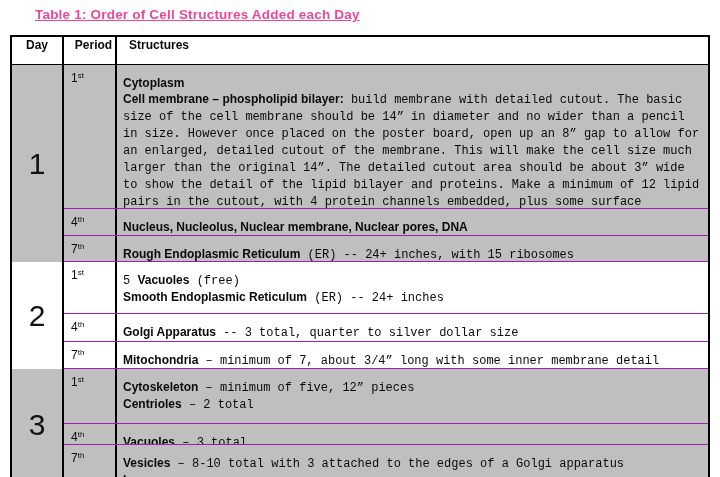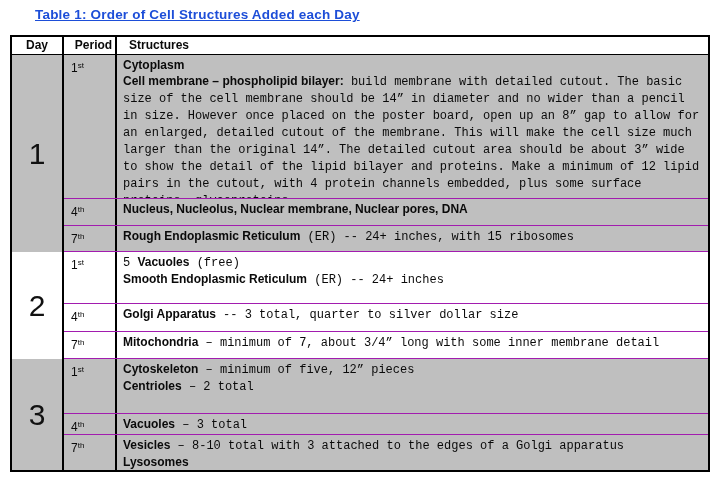--- a/index.html
+++ b/index.html
@@ -9,32 +9,32 @@
     color: #0a0a0a;
   }
   .page { width: 720px; height: 477px; position: relative; }
   .doc-title {
     position: absolute;
     left: 35px; top: 7px;
     font-size: 13.5px;
     font-weight: bold;
     text-decoration: underline;
     letter-spacing: 0.2px;
-    color: #1d4ed8;
+    color: #ec4899;
   }
   .cell-table {
     position: absolute;
     left: 10px; top: 35px;
     width: 700px;
     border: 2px solid #000000;
     background: #ffffff;
   }
   .header-row {
     display: flex;
-    height: 18px;
+    height: 28px;
     border-bottom: 1px solid #000000;
     font-weight: bold;
     font-size: 12px;
     line-height: 16px;
     background: #ffffff;
   }
   .hcell { overflow: hidden; }
   .hcell.h-day {
     width: 52px;
     border-right: 2px solid #000000;
@@ -79,21 +79,21 @@
     line-height: 15px;
     white-space: nowrap;
   }
   .period-cell sup {
     font-size: 8px;
     vertical-align: 4px;
     letter-spacing: 0;
   }
   .structures-cell {
     flex: 1;
-    padding: 2px 8px 0 6px;
+    padding: 10px 8px 0 6px;
     font-size: 12px;
     line-height: 16px;
   }
   .line { min-height: 16px; }
   .seg-b { font-weight: bold; }
   .seg-r { font-weight: normal; font-family: Liberation Mono, monospace; }
 </style>
 </head>
 <body>
 

